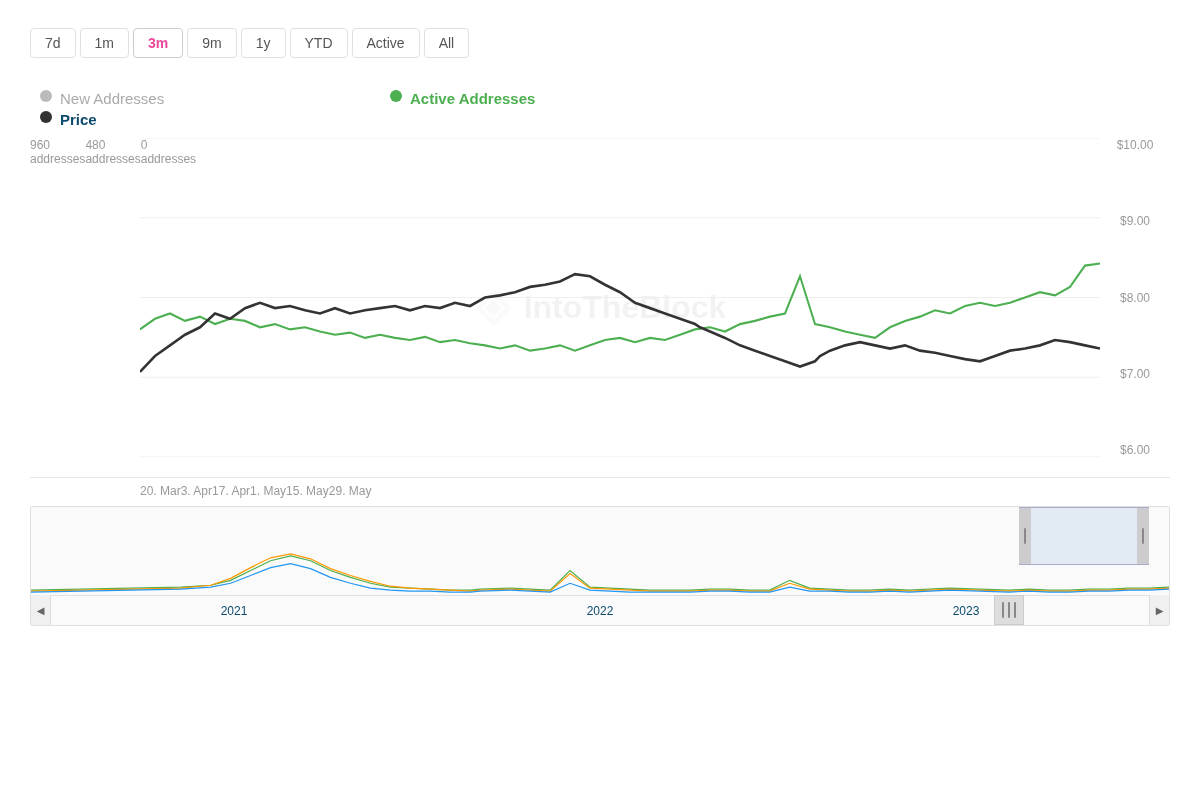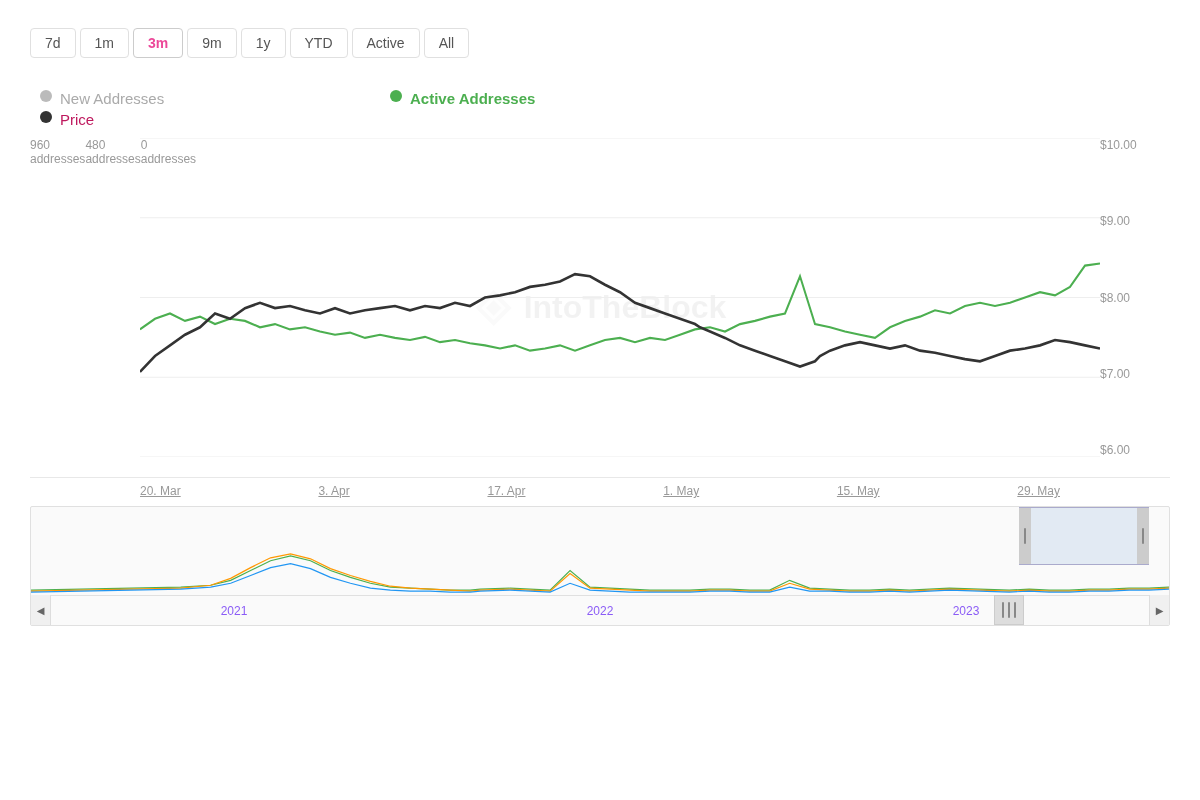--- a/index.html
+++ b/index.html
@@ -72,22 +72,22 @@
       color: #aaa;
       font-size: 15px;
     }
 
     .legend-label.active-color {
       color: #4caf50;
       font-weight: 700;
     }
 
     .legend-label.price-color {
-      color: #be185d;
-      font-weight: 400;
+      color: #0c4a6e;
+      font-weight: 700;
     }
 
     
     .chart-wrapper {
       position: relative;
       width: 100%;
       margin-top: 10px;
     }
 
     .chart-main {
@@ -112,46 +112,45 @@
 
     .y-axis-right {
       position: absolute;
       right: 0;
       top: 0;
       height: 100%;
       width: 70px;
       display: flex;
       flex-direction: column;
       justify-content: space-between;
-      align-items: flex-start;
+      align-items: center;
       padding: 0 0 20px 0;
       pointer-events: none;
     }
 
     .axis-label {
       font-size: 12px;
       color: #999;
     }
 
     .chart-svg-container {
       position: absolute;
       left: 110px;
       right: 70px;
       top: 0;
       bottom: 20px;
     }
 
     
     .x-axis {
       display: flex;
-      justify-content: space-between;
+      justify-content: flex-start;
       padding: 6px 110px 0 110px;
       font-size: 12px;
       color: #999;
-      text-decoration: underline;
     }
 
     
     .watermark {
       position: absolute;
       top: 50%;
       left: 50%;
       transform: translate(-50%, -50%);
       opacity: 0.08;
       font-size: 32px;
@@ -197,21 +196,21 @@
       height: 30px;
       display: flex;
       align-items: center;
       justify-content: space-around;
       padding: 0 20px;
       border-top: 1px solid #e0e0e0;
     }
 
     .nav-year-label {
       font-size: 12px;
-      color: #8b5cf6;
+      color: #0c4a6e;
     }
 
     
     .nav-selection {
       position: absolute;
       right: 20px;
       top: 0;
       width: 130px;
       bottom: 30px;
       background: rgba(173, 199, 230, 0.3);

